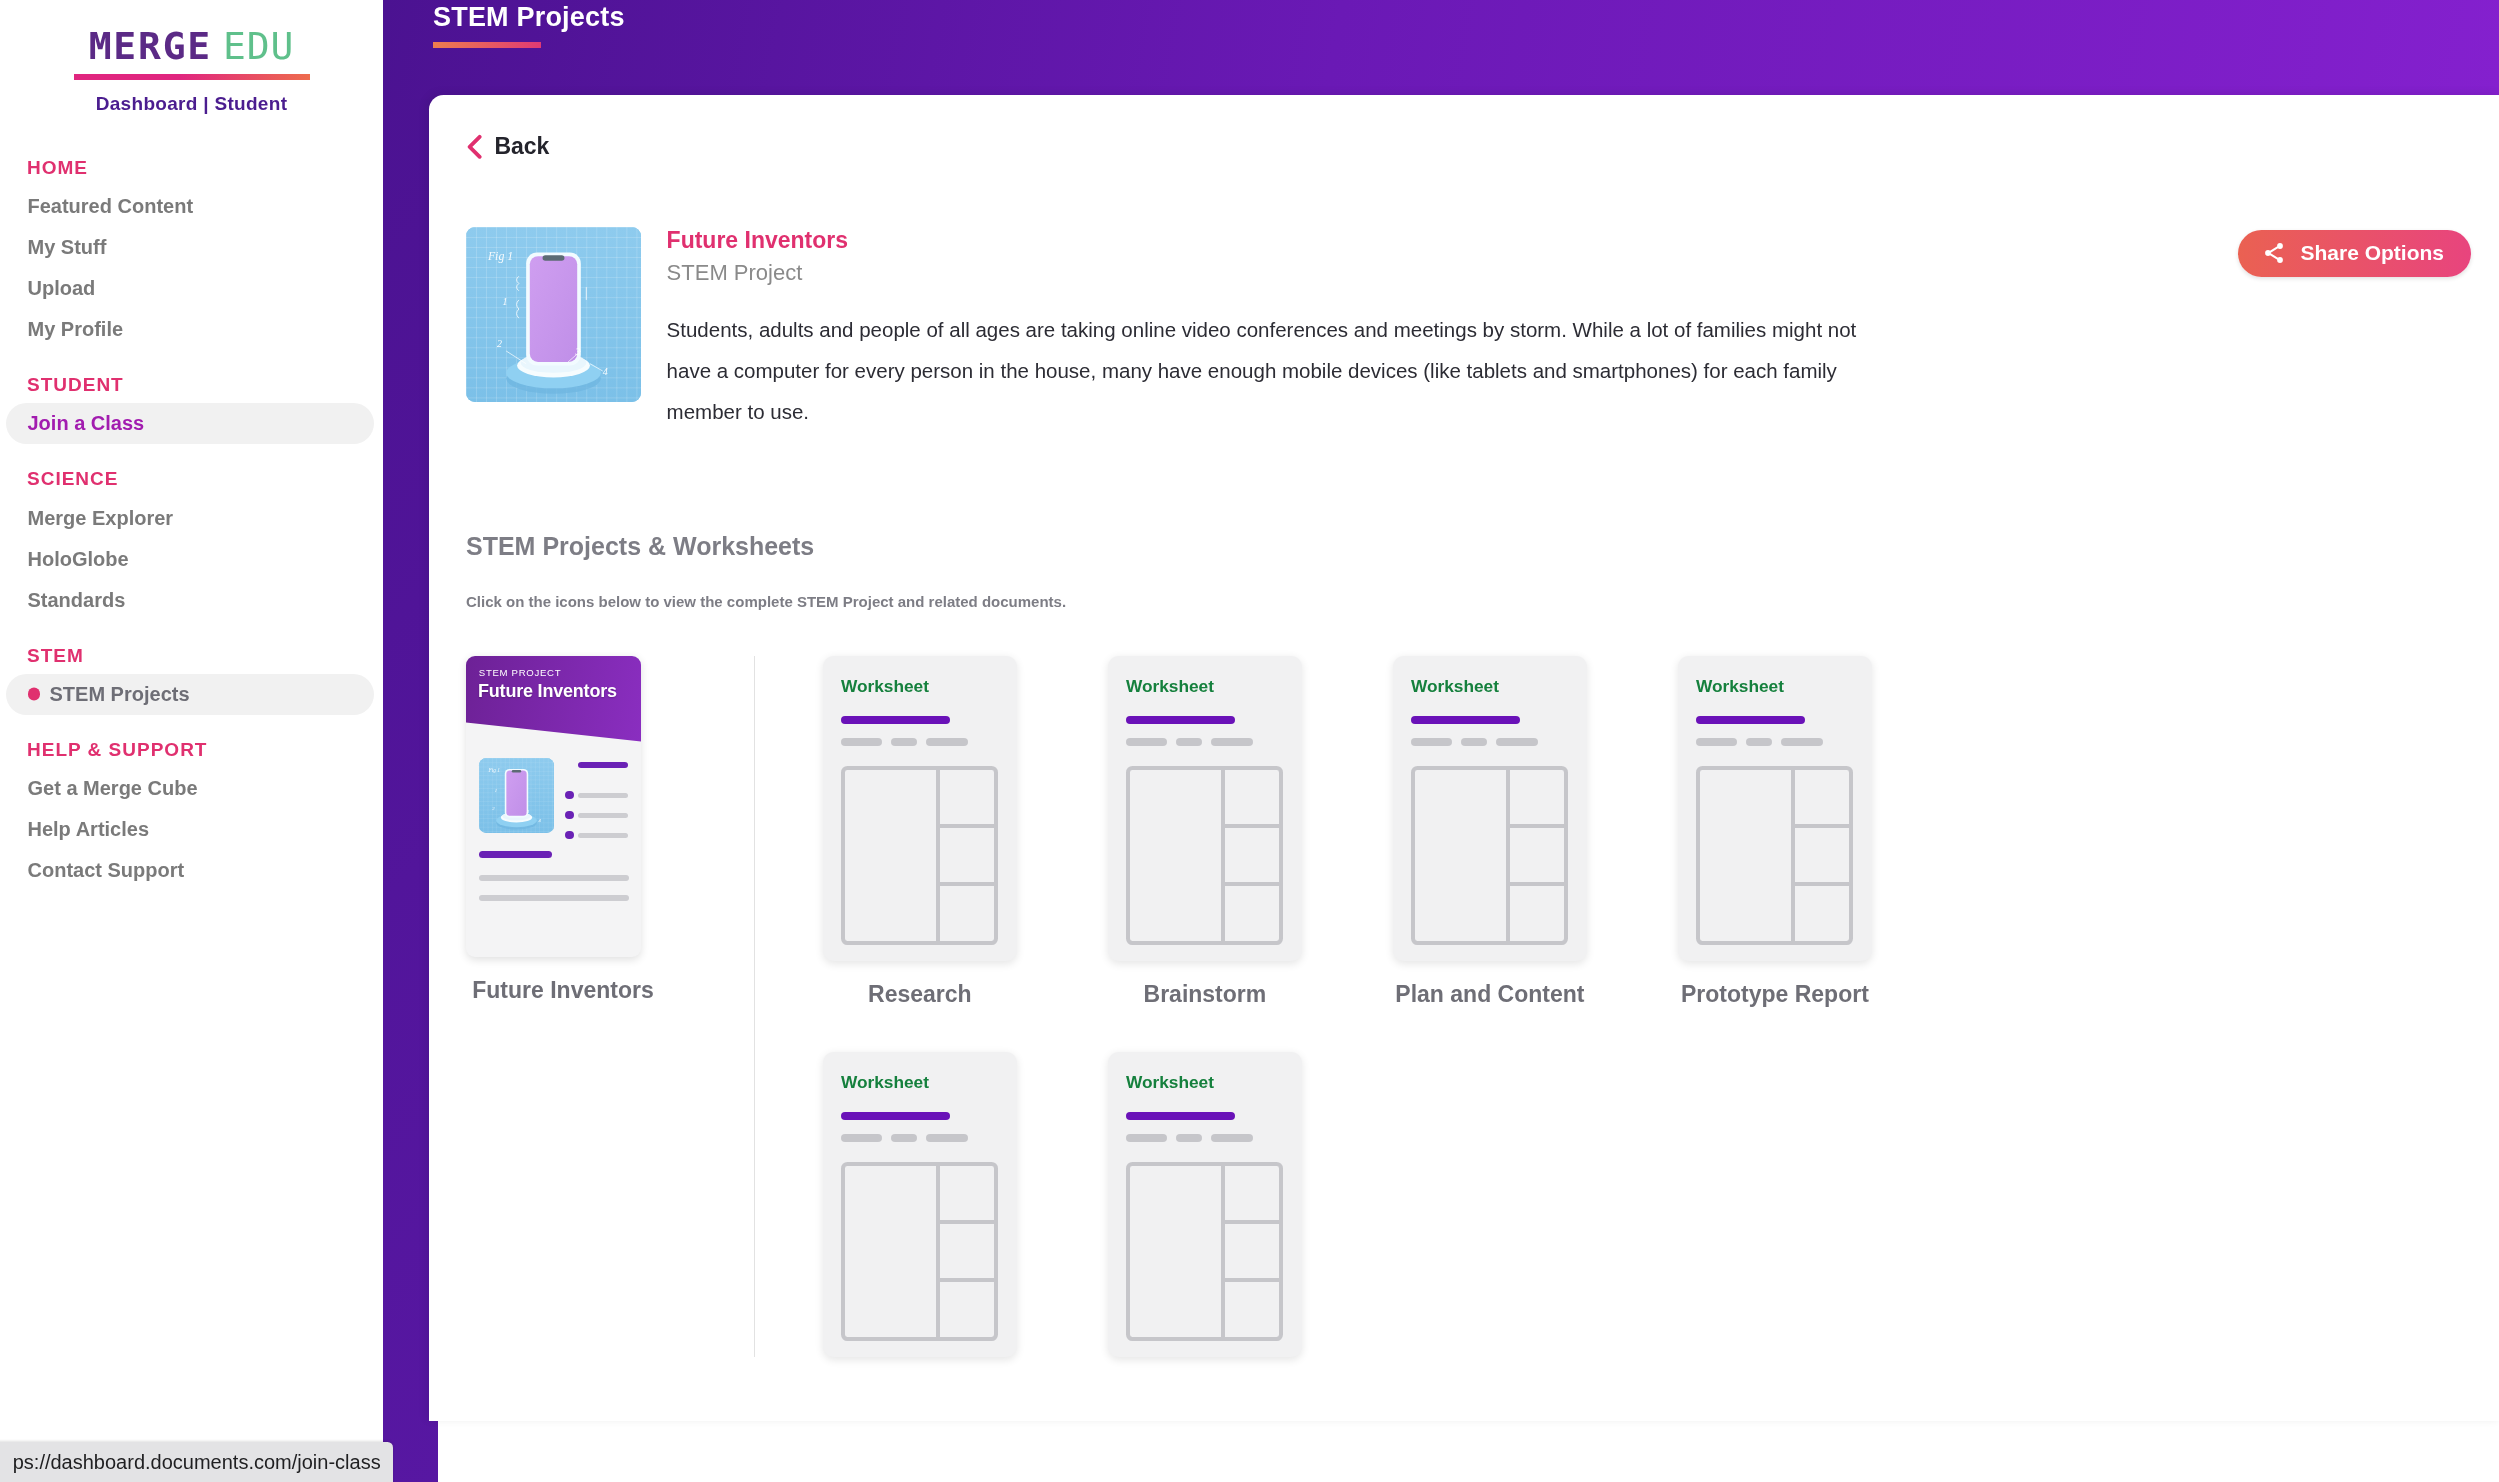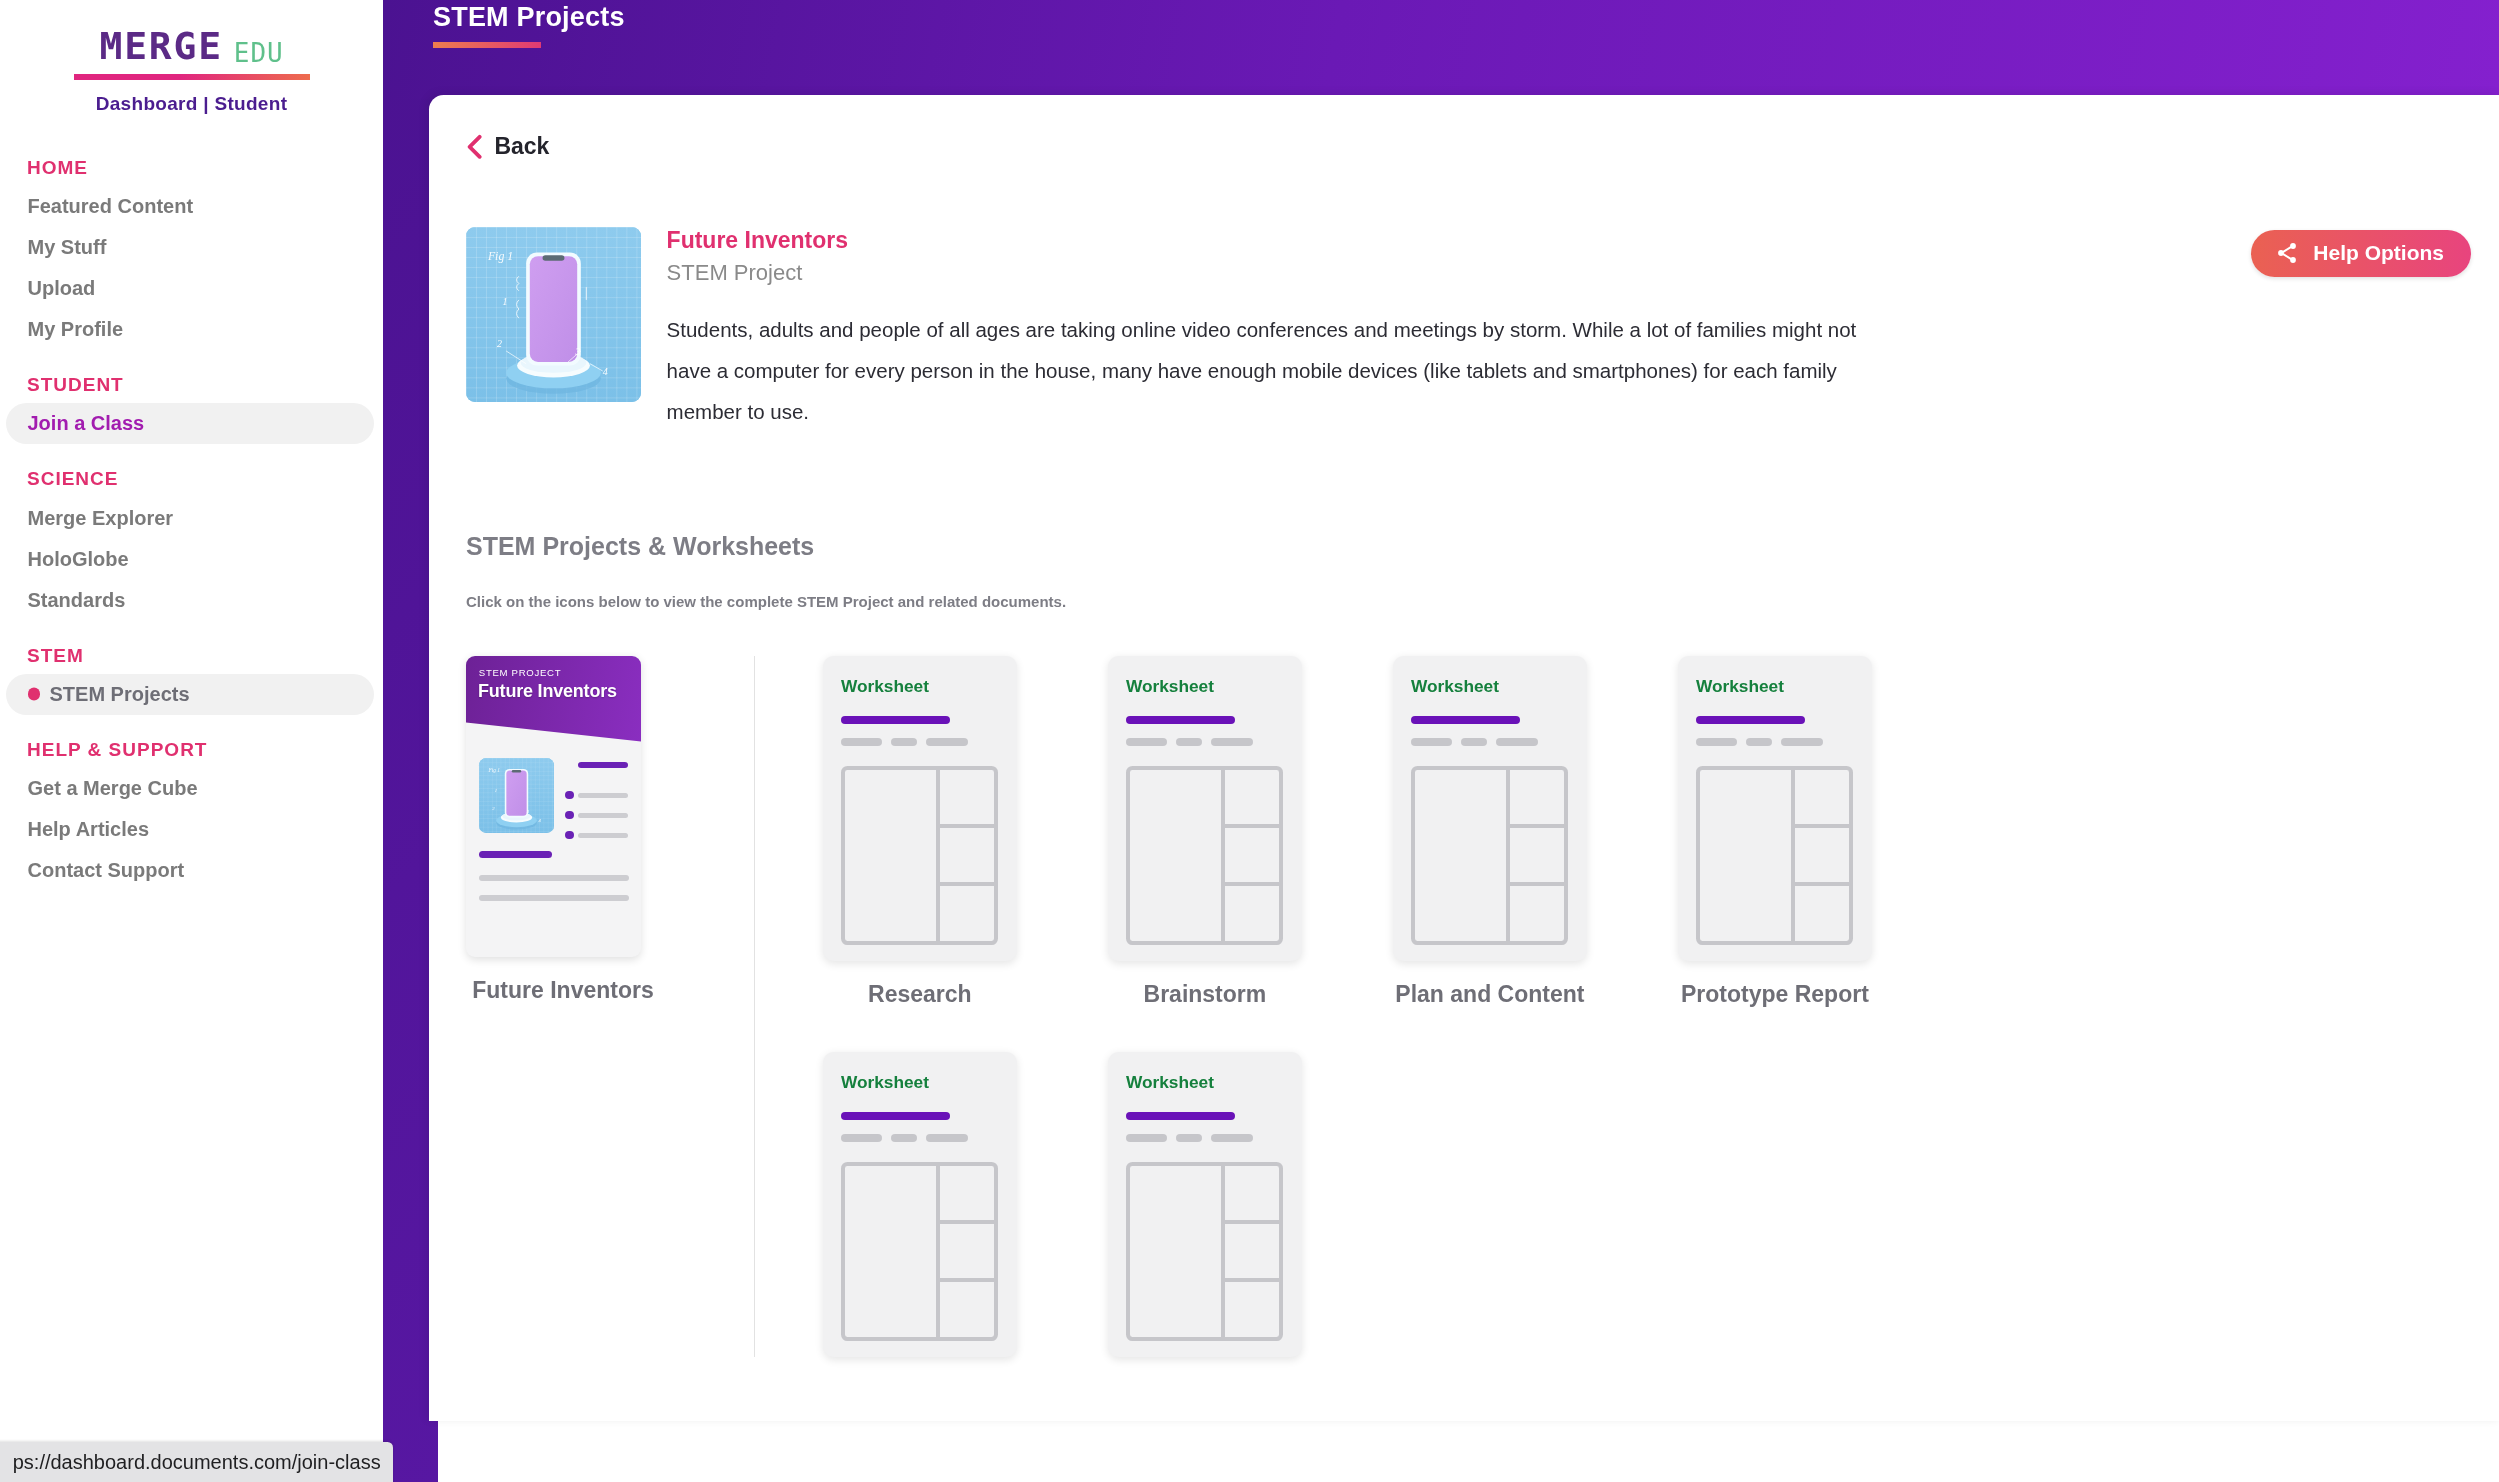--- a/index.html
+++ b/index.html
@@ -20,21 +20,21 @@
     z-index: 5;
   }
   .logo-wrap { padding-top: 24px; text-align: center; }
   .logo-line { display: flex; justify-content: center; align-items: flex-end; letter-spacing: 0.9px; }
   .logo-merge {
     font-size: 38px; font-weight: 700; letter-spacing: 1.8px;
     color: #5b2a86;
     font-family: "DejaVu Sans Mono", monospace;
   }
   .logo-edu {
-    font-size: 26px; font-weight: 400; letter-spacing: 0.9px;
+    font-size: 38px; font-weight: 400; letter-spacing: 0.9px;
     color: #5fc08b; margin-left: 11px;
     font-family: "DejaVu Sans Mono", monospace;
   }
   .logo-rule {
     width: 236px; height: 5.5px; margin: 6.4px auto 0;
     background: linear-gradient(90deg, #e0267f 0%, #e0267f 45%, #ee6c4d 100%);
   }
   .logo-sub {
     margin-top: 12.8px; font-size: 19px; font-weight: 700;
     color: #4b1d8f; letter-spacing: 0.3px;
@@ -403,21 +403,21 @@
         <p class="detail-desc">Students, adults and people of all ages are taking online video conferences and meetings by storm. While a lot of families might not have a computer for every person in the house, many have enough mobile devices (like tablets and smartphones) for each family member to use.</p>
       </div>
 
       <button class="share-btn">
         <svg width="24" height="24" viewBox="0 0 24 24">
           <circle cx="18" cy="5" r="2.9" fill="#ffffff"></circle>
           <circle cx="18" cy="19" r="2.9" fill="#ffffff"></circle>
           <circle cx="6" cy="12" r="2.9" fill="#ffffff"></circle>
           <path d="M8.6 10.7 L15.4 6.3 M8.6 13.3 L15.4 17.7" stroke="#ffffff" stroke-width="2" fill="none" stroke-linecap="round"></path>
         </svg>
-        <span>Help Options</span>
+        <span>Share Options</span>
       </button>
     </section>
 
     <h2 class="sec-title">STEM Projects &amp; Worksheets</h2>
     <p class="sec-desc">Click on the icons below to view the complete STEM Project and related documents.</p>
 
     <section class="docs">
 
       <div class="docs-left">
         <div class="doc-cell">

